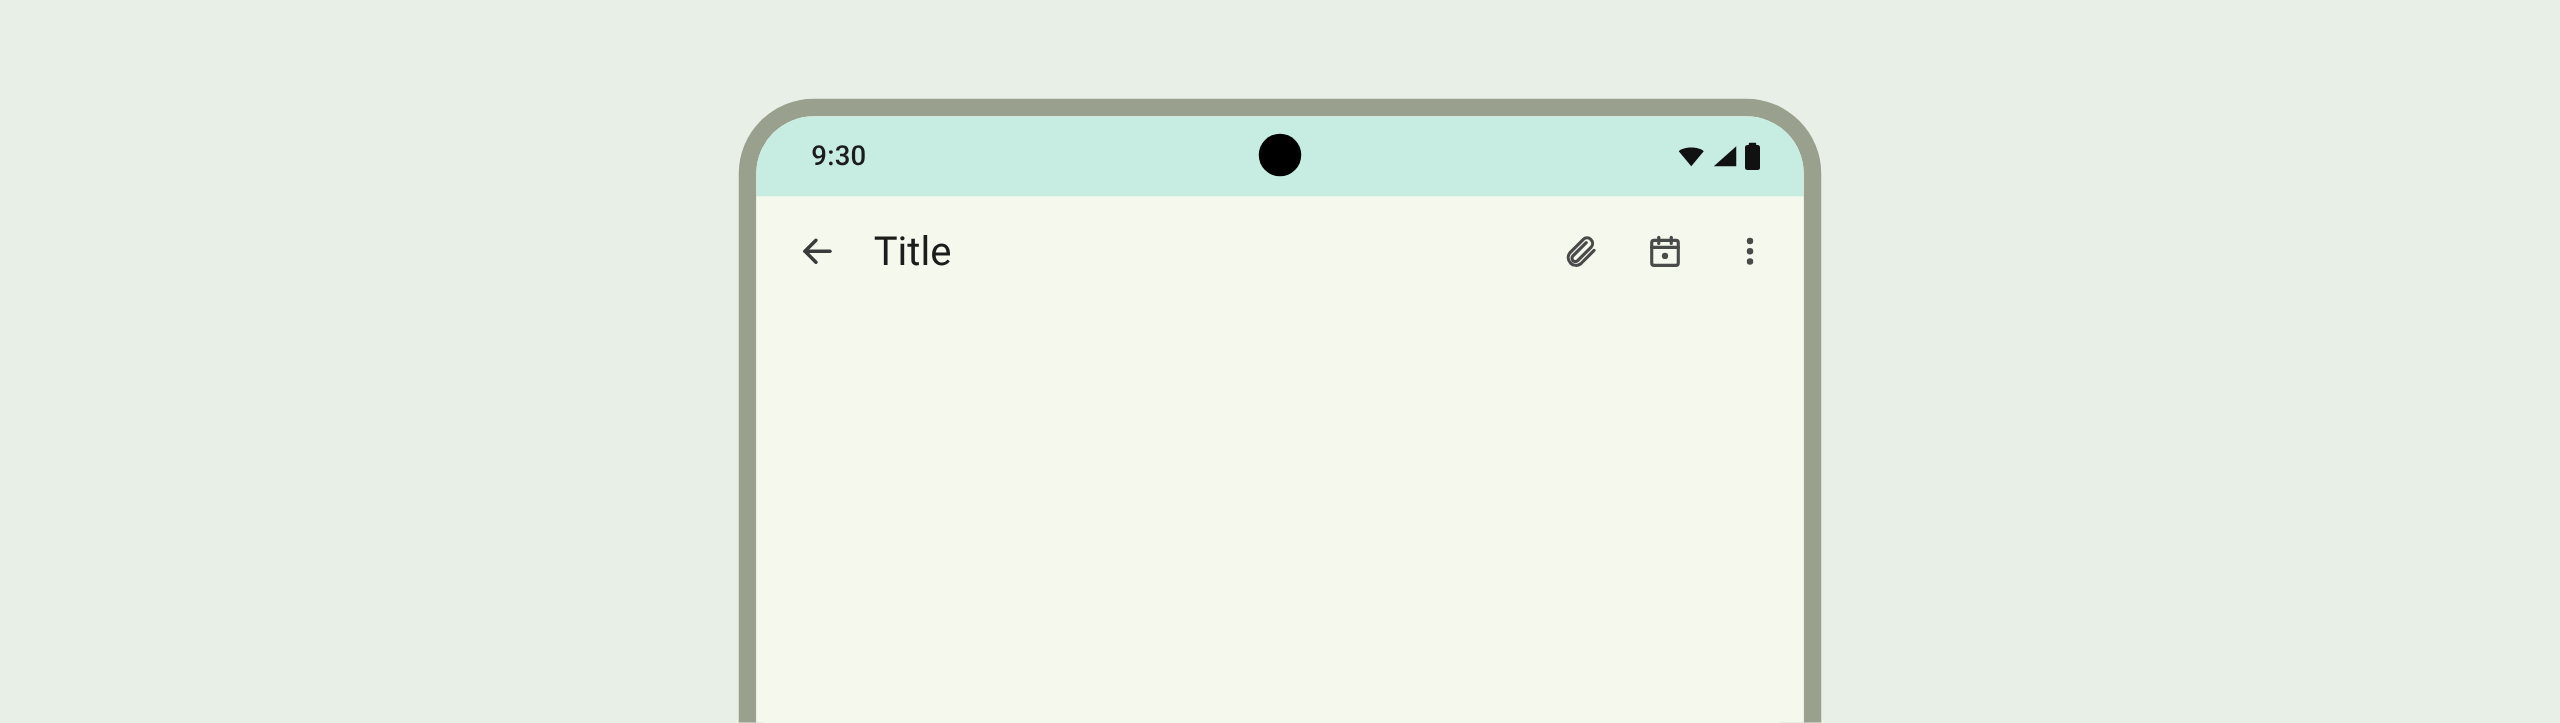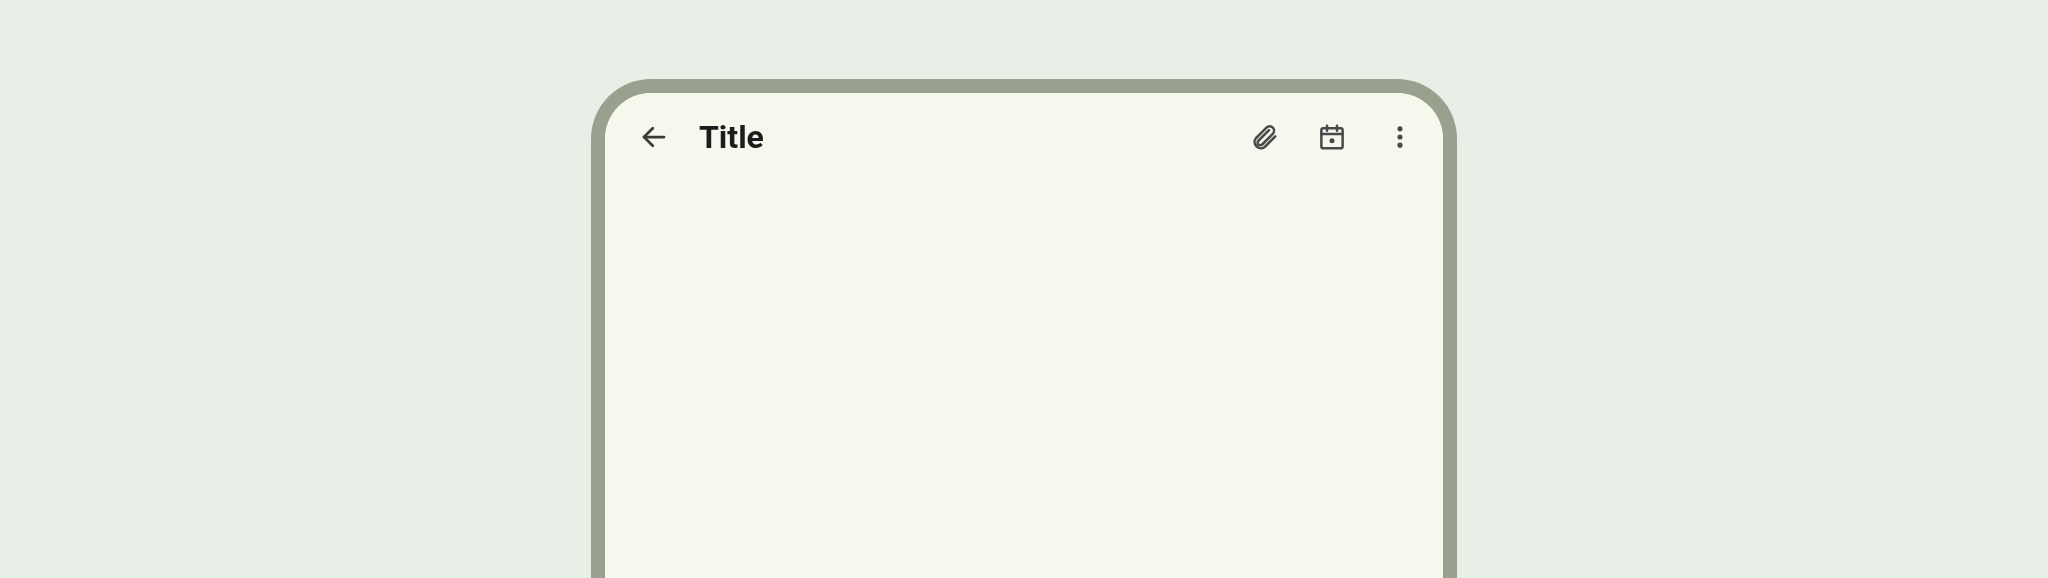--- a/index.html
+++ b/index.html
@@ -95,37 +95,61 @@
     border: none;
     background: transparent;
     padding: 0;
     cursor: pointer;
     color: var(--ink-soft);
   }
   .icon-btn svg { display: block; }
   .app-title {
     flex: 0 0 auto;
     font-size: 32px;
-    font-weight: 700;
+    font-weight: 400;
     color: var(--ink);
     margin-left: 6px;
   }
   .app-bar-spacer { flex: 1 1 auto; }
   .app-content {
     flex: 1 1 auto;
     background: var(--app-bg);
   }
 </style>
 </head>
 <body>
 
 <div class="stage">
   <div class="phone-frame">
     <div class="phone-screen">
 
+      <div class="status-bar">
+        <span class="status-time">9:30</span>
+
+        <span class="camera-dot"></span>
+
+        <div class="status-right">
+          <span aria-label="wifi-icon">
+            <svg width="24" height="20" viewBox="0 0 24 20">
+              <path d="M12 18 L22 6 C18 2 6 2 2 6 Z" fill="#111"></path>
+            </svg>
+          </span>
+          <span aria-label="signal-icon">
+            <svg width="22" height="20" viewBox="0 0 22 20">
+              <path d="M2 18 L20 18 L20 2 Z" fill="#111"></path>
+            </svg>
+          </span>
+          <span aria-label="battery-icon">
+            <svg width="14" height="22" viewBox="0 0 14 22">
+              <rect x="4" y="0" width="6" height="3" rx="1" fill="#111"></rect>
+              <rect x="1" y="2" width="12" height="20" rx="2" fill="#111"></rect>
+            </svg>
+          </span>
+        </div>
+      </div>
 
       <div class="app-bar">
         <button class="icon-btn" aria-label="arrow-back-icon">
           <span>
             <svg width="30" height="30" viewBox="0 0 24 24" fill="none" stroke="#3b3b3b" stroke-width="2.2" stroke-linecap="round" stroke-linejoin="round">
               <line x1="20" y1="12" x2="4" y2="12"></line>
               <polyline points="11 5 4 12 11 19"></polyline>
             </svg>
           </span>
         </button>

